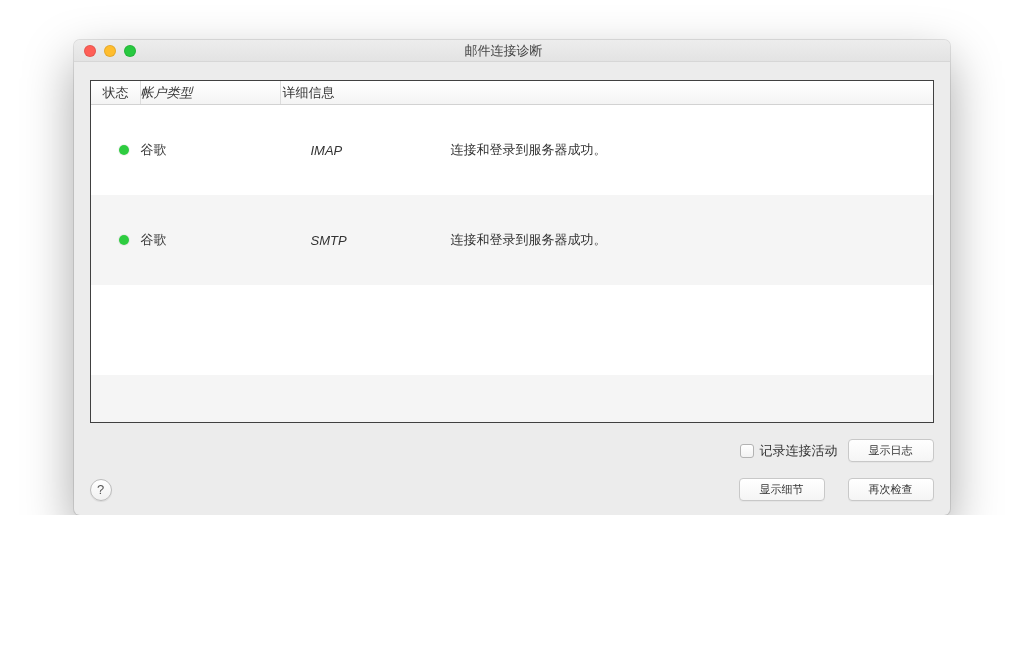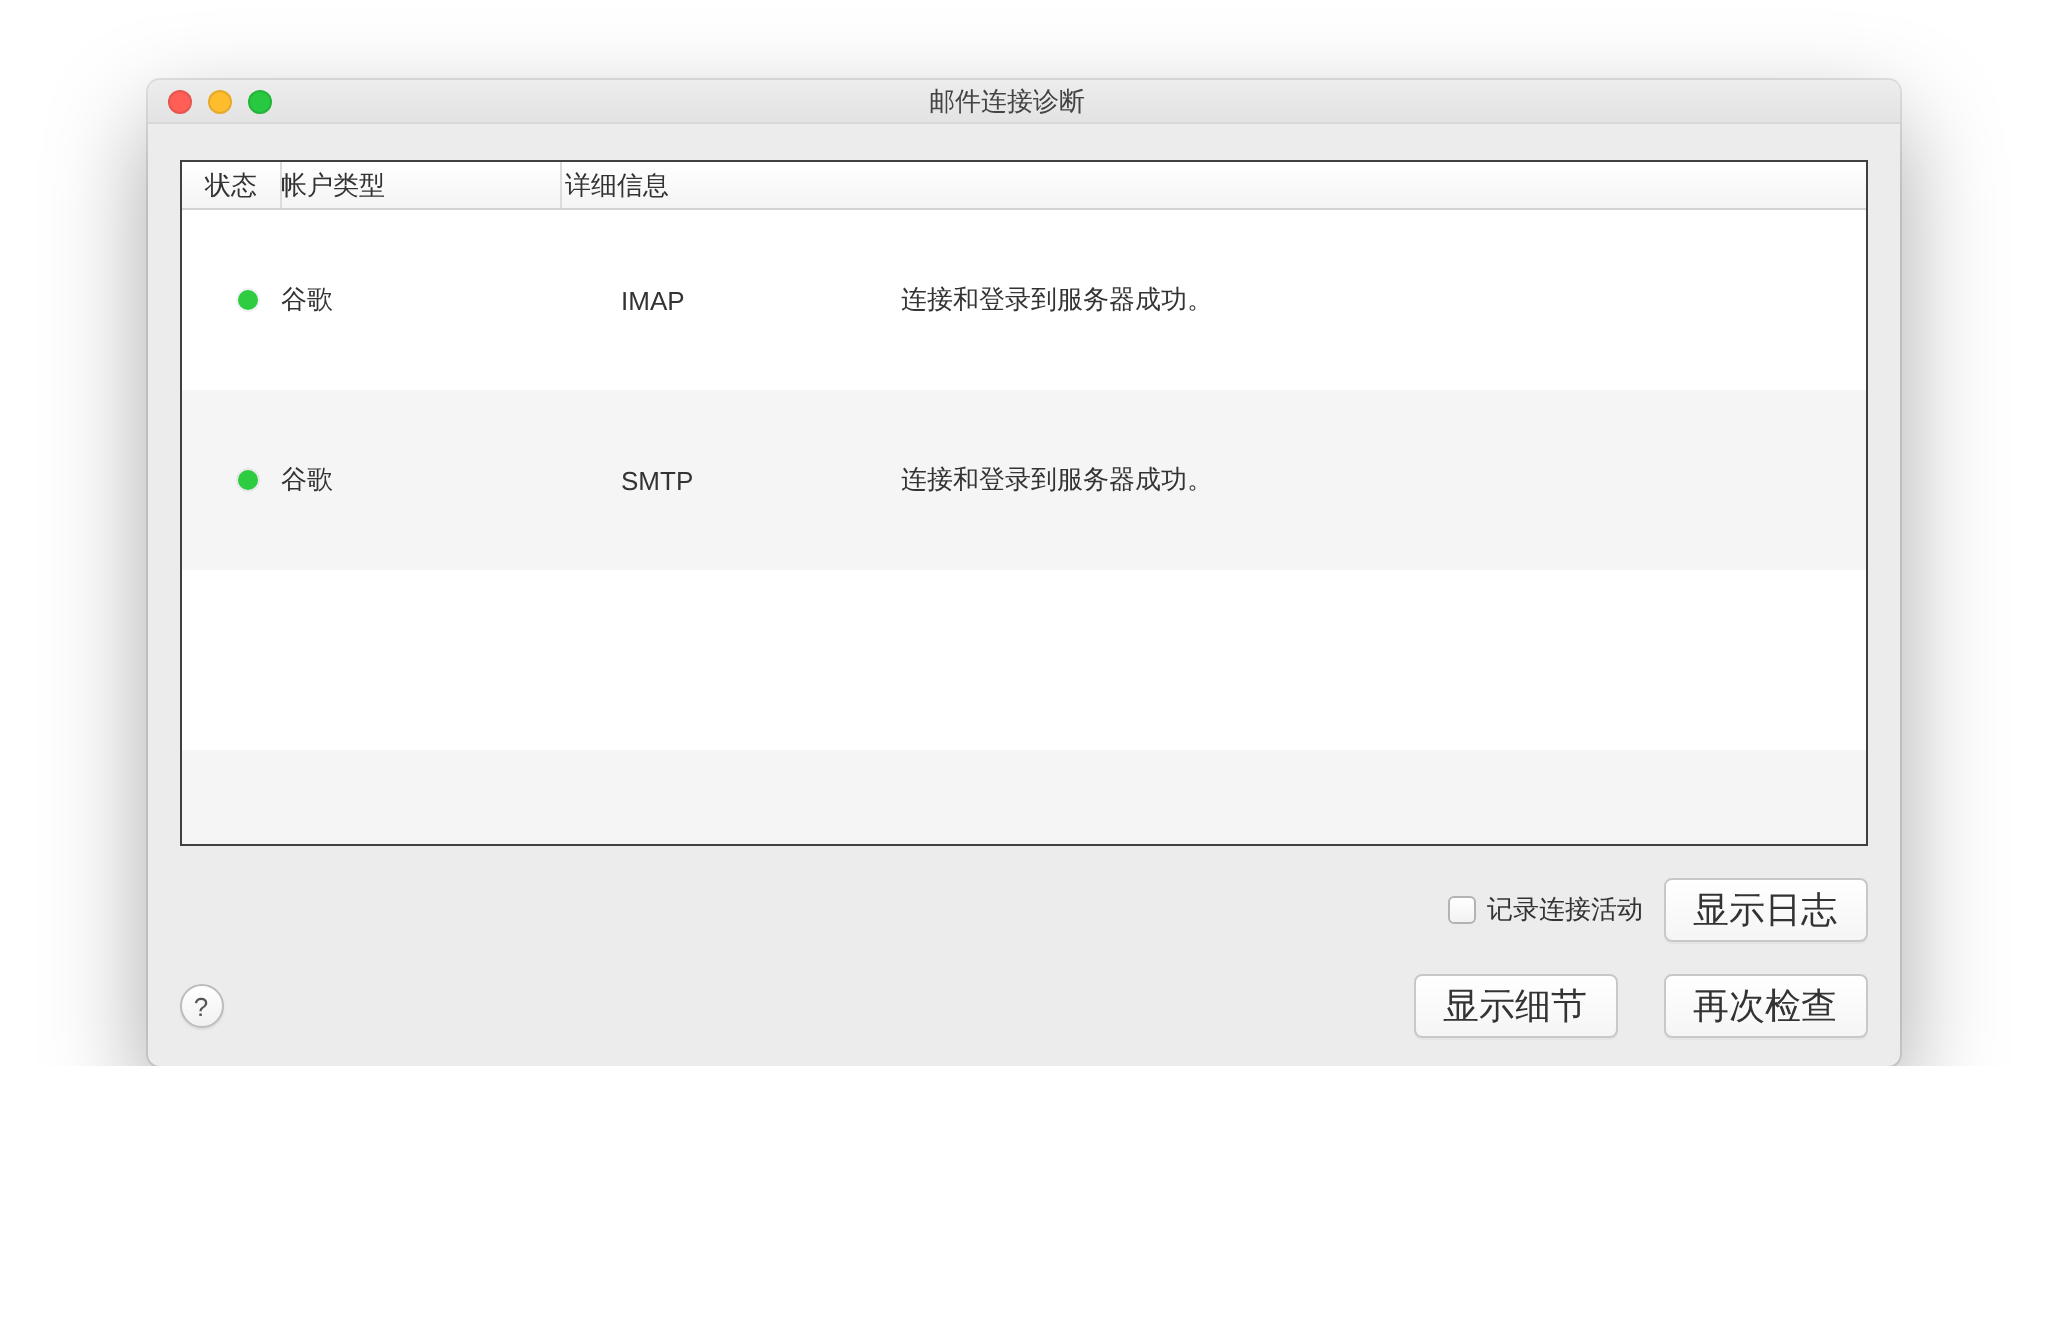--- a/index.html
+++ b/index.html
@@ -62,21 +62,21 @@
       display: flex;
       background: linear-gradient(#ffffff, #f4f4f4);
       border-bottom: 1px solid #d2d2d2;
       height: 24px;
       align-items: center;
       color: #333;
       font-size: 13px;
     }
     .col-status { width: 50px; padding-left: 12px; }
     .col-account { width: 170px; }
-    .col-type { width: 140px; }
+    .col-type { width: 140px; font-style: italic; }
     .col-details { flex: 1; }
     .col-sep { border-right: 1px solid #dcdcdc; height: 100%; display: flex; align-items: center; }
     .tbody { flex: 1; overflow: auto; }
     .row {
       display: flex;
       align-items: center;
       height: 90px;
       color: #333;
       font-size: 13px;
     }
@@ -99,21 +99,21 @@
       display: flex;
       justify-content: flex-end;
       align-items: center;
       gap: 10px;
     }
     .btn {
       background: linear-gradient(#ffffff, #f5f5f5);
       border: 1px solid #c8c8c8;
       border-radius: 4px;
       padding: 3px 14px;
-      font-size: 18px;
+      font-size: 11px;
       color: #333;
       cursor: pointer;
       min-width: 86px;
       text-align: center;
       box-shadow: 0 1px 0 rgba(0,0,0,0.03);
     }
     .checkbox-wrap {
       display: flex;
       align-items: center;
       gap: 6px;

